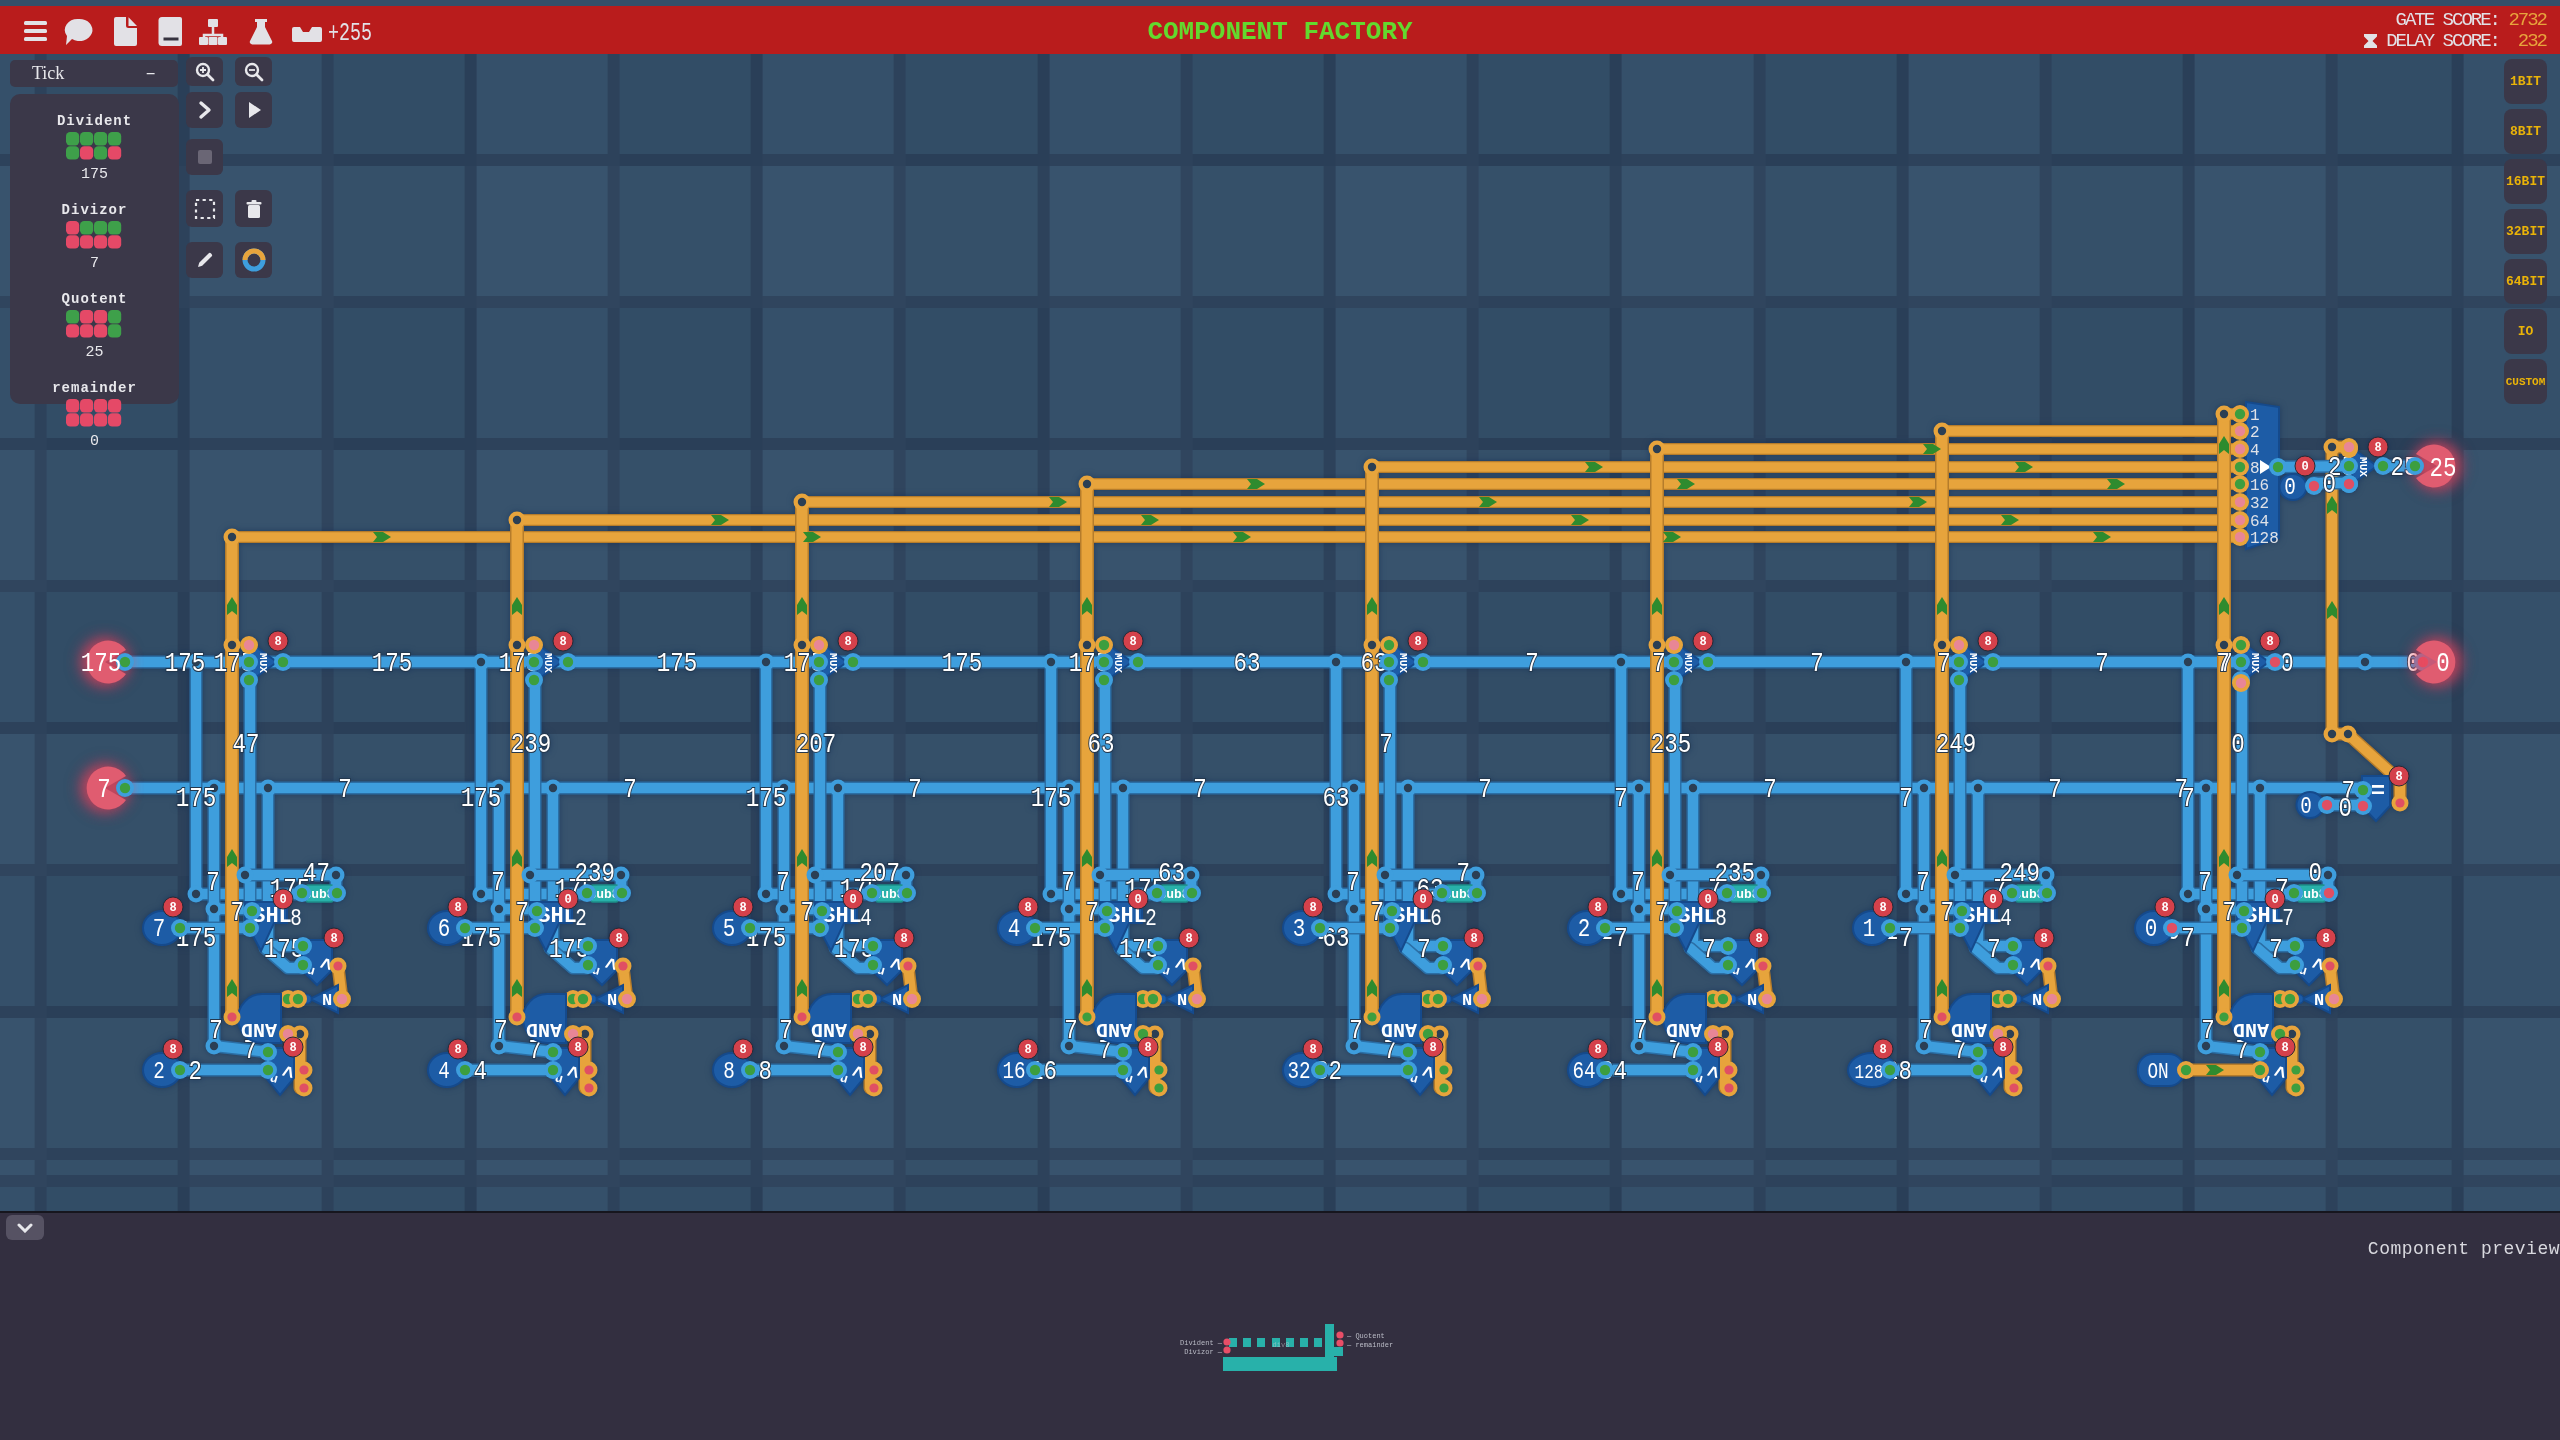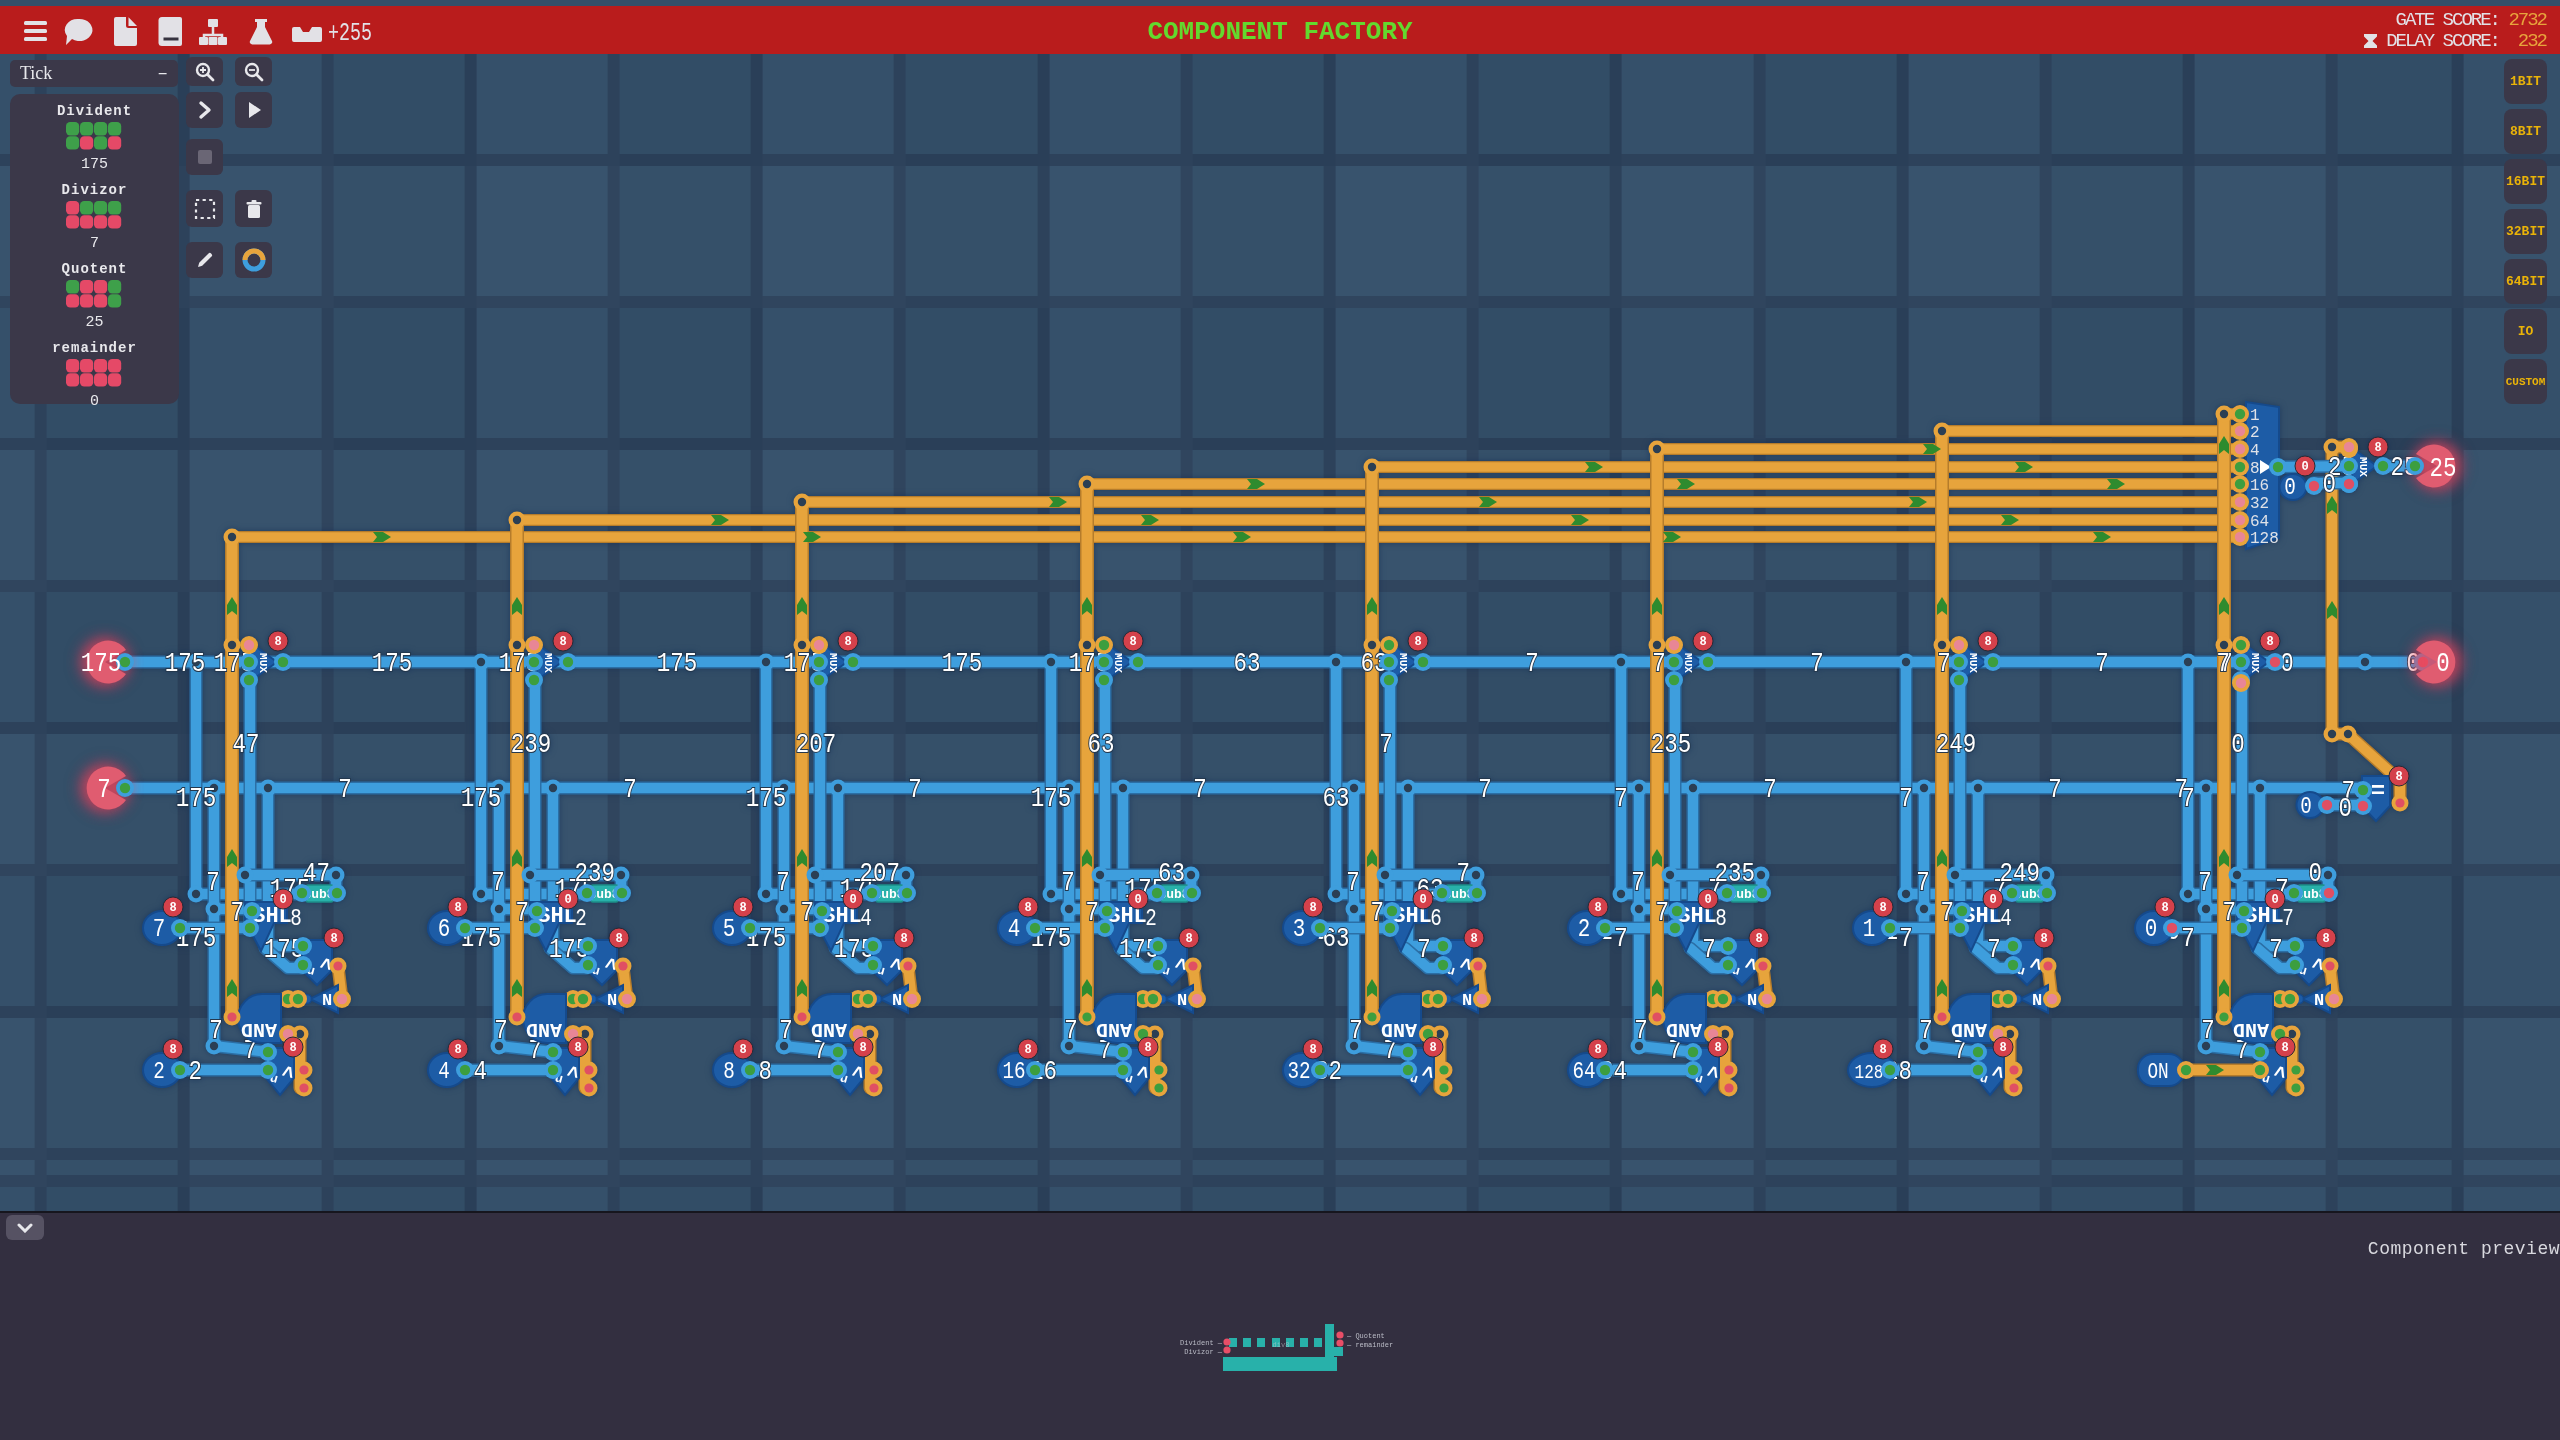--- a/index.html
+++ b/index.html
@@ -10,24 +10,24 @@
  repeating-linear-gradient(90deg,#2C415A 0 12px,transparent 12px 143.2px),
  repeating-linear-gradient(180deg,#2C415A 0 12px,transparent 12px 142px);
 background-position:-96.4px 0,0 -166px,-108.4px 0,0 -36px;}
 #topbar{position:absolute;left:0;top:6px;width:2560px;height:48px;background:#b91c1c;z-index:5}
 #botbar{position:absolute;left:0;top:1211px;width:2560px;height:229px;background:#332F40;border-top:2px solid #16161e;z-index:5}
 #circ{position:absolute;left:0;top:0;z-index:1;filter:drop-shadow(0 0 3px rgba(13,42,84,.55))}
 .title{position:absolute;left:0;right:0;top:11px;text-align:center;color:#63D92E;font-size:26px;font-weight:bold;letter-spacing:0px}
 .score{position:absolute;right:14px;top:4px;text-align:right;color:#E2E1E6;font-size:19px;letter-spacing:-2px;line-height:21px}
 .score b{color:#E7A43C;font-weight:normal}
 #tick{position:absolute;left:10px;top:60px;width:168px;height:27px;background:#3B3849;border-radius:5px;z-index:4;
-color:#E8E8EC;font-family:"Liberation Serif",serif;font-size:18px;line-height:26px;padding:0 10px}
+color:#E8E8EC;font-family:"Liberation Serif",serif;font-size:18px;line-height:26px;padding:0 22px}
 #tick span{float:right;font-family:"Liberation Mono",monospace}
 #iopanel{position:absolute;left:10px;top:94px;width:169px;height:310px;background:#3B3849;border-radius:10px;z-index:4;text-align:center;color:#E8E8EC}
-.iosec{margin-top:9px}
+.iosec{margin-top:19px}
 .iolabel{font-size:14px;font-weight:bold;letter-spacing:1px;margin-bottom:3px}
 .ioval{font-size:15px;margin-top:0px}
 .tbtn{position:absolute;width:37px;background:#3B3849;border-radius:6px;z-index:4;display:flex;align-items:center;justify-content:center}
 .rbtn{position:absolute;left:2504px;width:43px;height:45px;background:#3B3849;border-radius:8px;z-index:4;
 color:#eab308;font-size:13px;font-weight:bold;display:flex;align-items:center;justify-content:center}
 #chev{position:absolute;left:6px;top:1215px;width:38px;height:25px;background:#565263;border-radius:6px;z-index:6;
 display:flex;align-items:center;justify-content:center}
 #cprev{position:absolute;left:0;right:0;top:1239px;text-align:right;color:#D8D8DE;font-size:18px;letter-spacing:0.5px;z-index:6}
 </style></head><body>
 <div id="canvas"></div>

